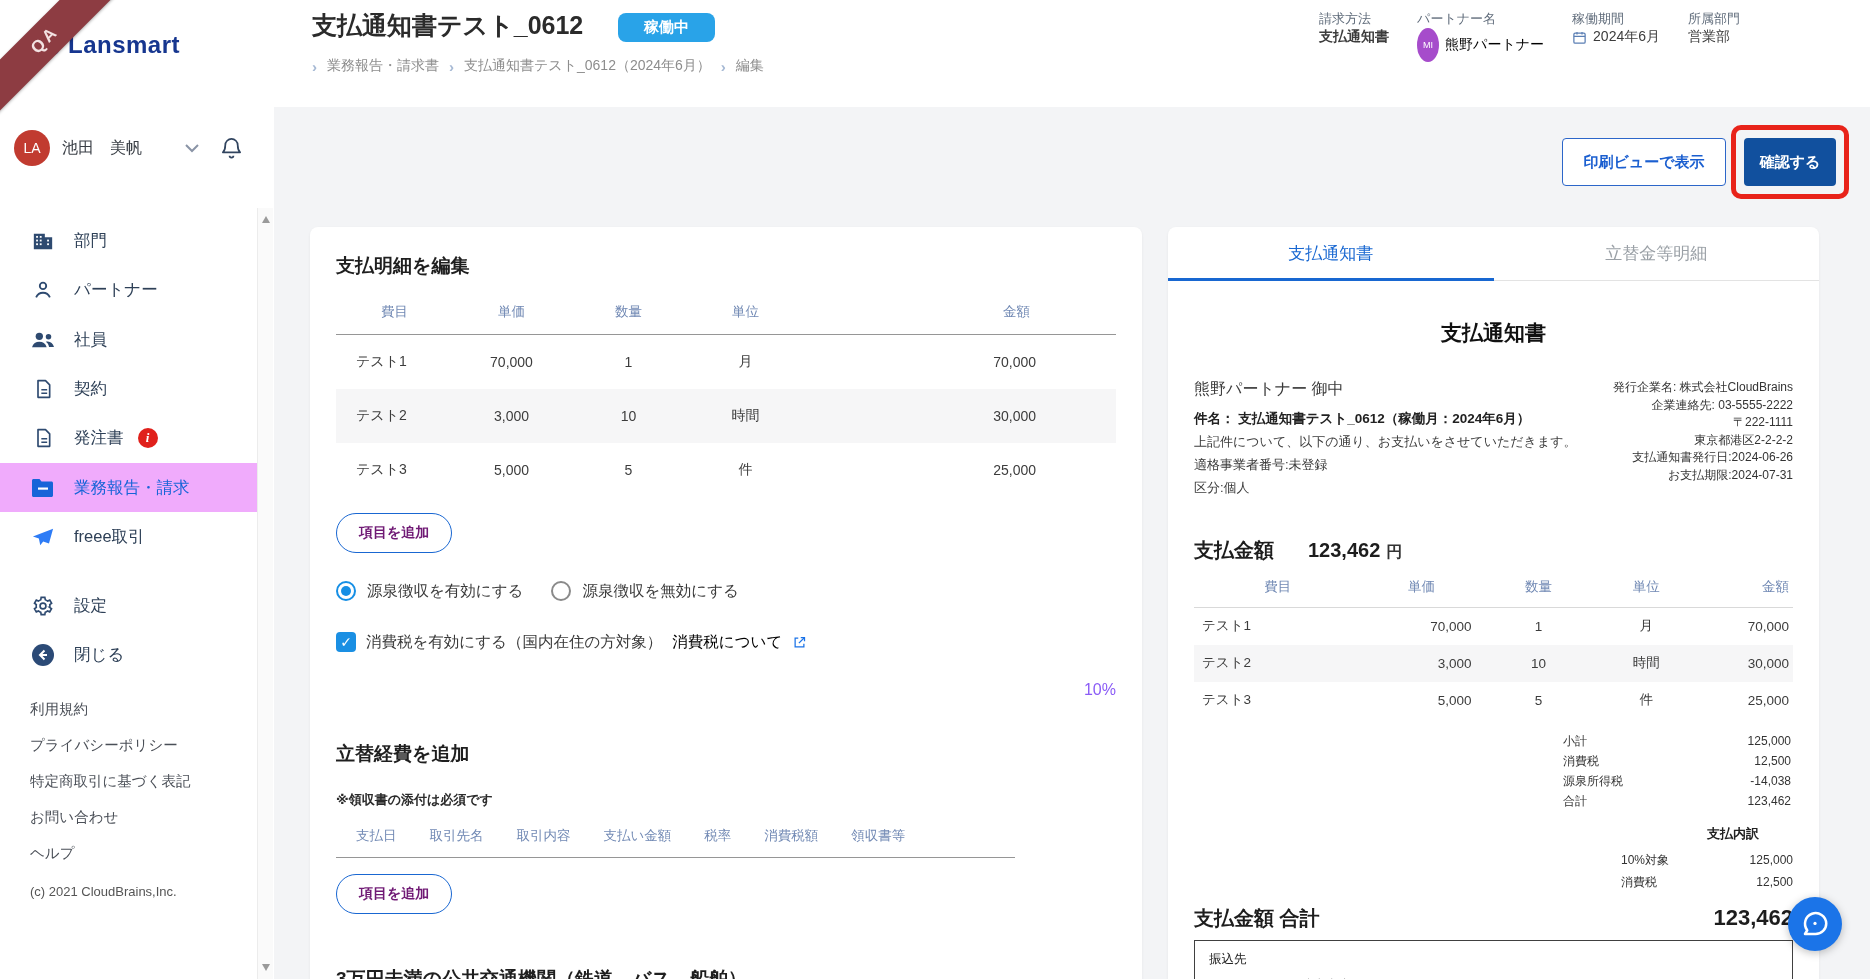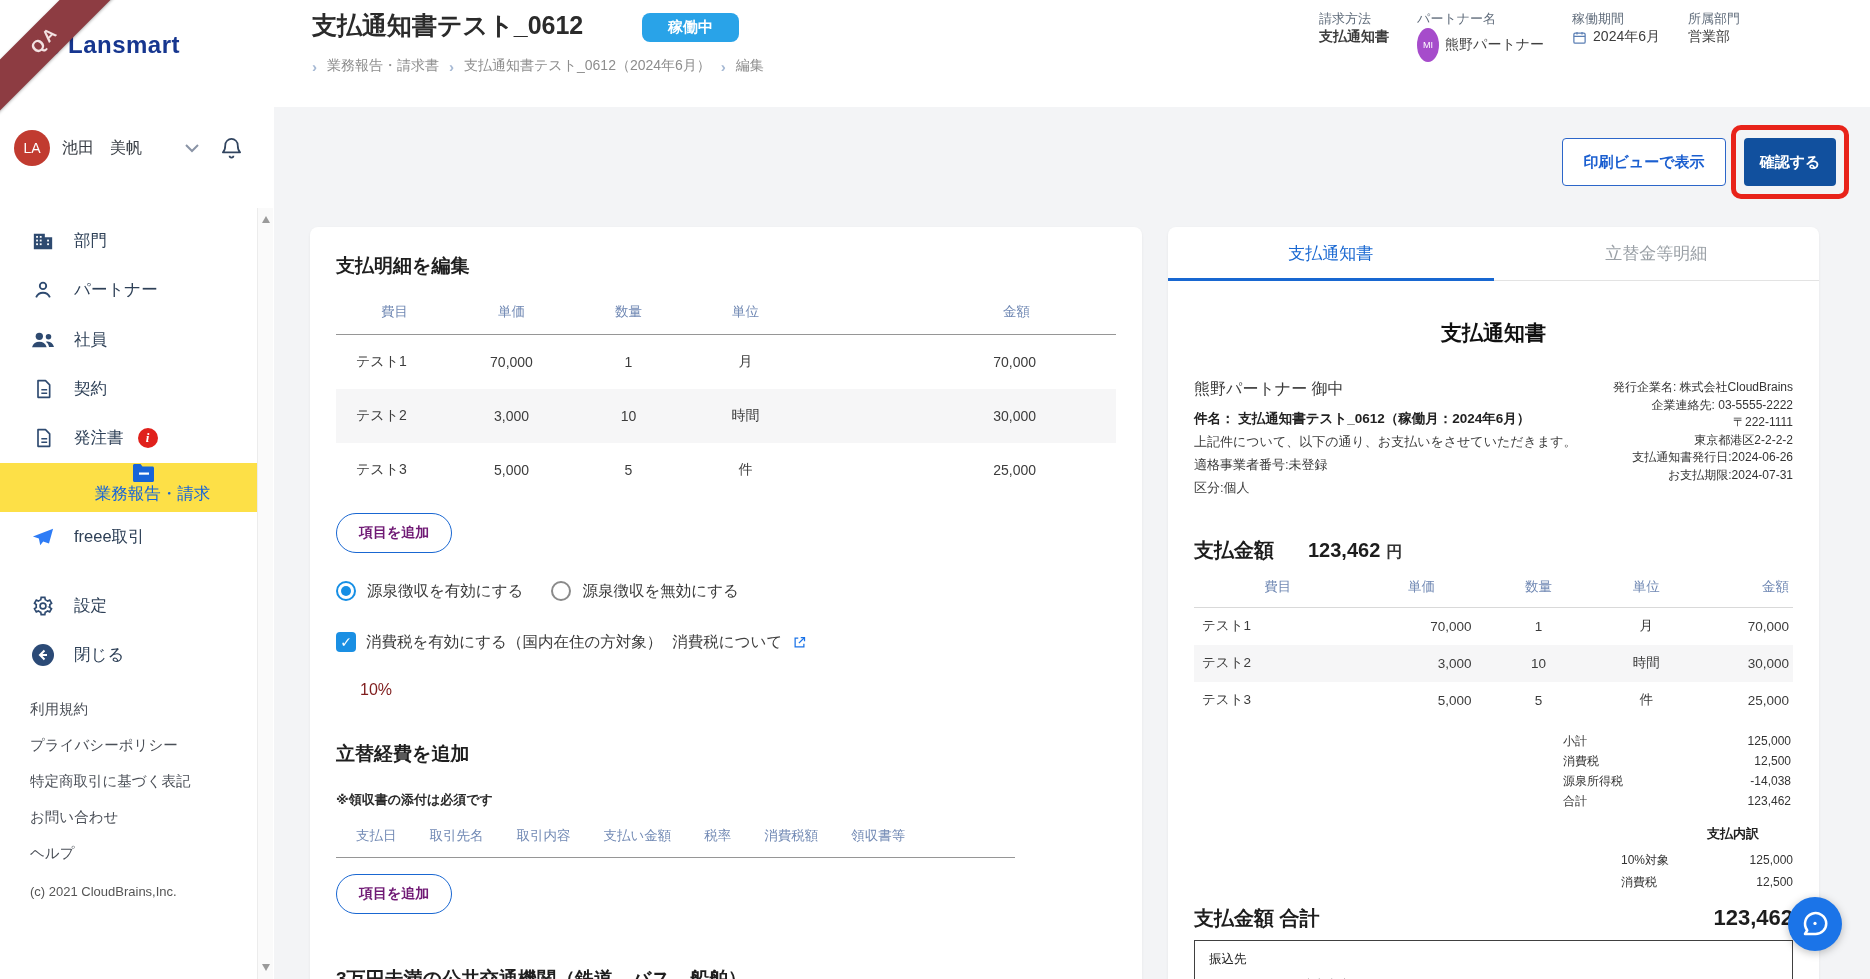--- a/index.html
+++ b/index.html
@@ -27,53 +27,53 @@
     display:flex; align-items:center; justify-content:center; font-size:14px; }
   #user-name { margin-left:12px; font-size:16px; color:#3a3f46; }
   #user-chevron { margin-left:42px; cursor:pointer; display:flex; }
   #bell { margin-left:20px; cursor:pointer; display:flex; }
 
   
   .nav-item { left:0; width:257px; height:49px; display:flex; align-items:center;
     padding-left:30px; cursor:pointer; }
   .nav-item .nico { width:26px; display:flex; justify-content:center; }
   .nav-item .nlabel { margin-left:18px; font-size:16.5px; font-weight:500; color:#2e4057; }
-  .nav-item.active { background:#fde047;flex-direction:column; }
+  .nav-item.active { background:#f0abfc; }
   .nav-item.active .nlabel { color:#1764d8; }
   .nav-badge { margin-left:14px; width:20px; height:20px; border-radius:50%; background:#e0201b;
     color:#fff; font-size:13px; font-weight:bold; font-style:italic;
     display:flex; align-items:center; justify-content:center; font-family:"Liberation Serif",serif; }
 
   .side-link { left:30px; font-size:14.5px; color:#4a4f57; cursor:pointer; }
   #copyright { left:30px; top:884px; font-size:13px; color:#555; }
 
   
   #side-scroll { left:257px; top:208px; width:16px; height:771px; background:#fafafa;
     border-left:1px solid #ececec; }
   .scroll-arrow { position:absolute; left:4px; width:0; height:0;
     border-left:4.5px solid transparent; border-right:4.5px solid transparent; cursor:pointer; }
   #scroll-up { top:8px; border-bottom:7px solid #9a9a9a; }
   #scroll-down { bottom:8px; border-top:7px solid #9a9a9a; }
 
   
   #page-title { left:312px; top:9px; font-size:25px; font-weight:bold; color:#2b2b2b; }
-  #status-badge { left:642px; top:13px; background:#29a3e8; color:#fff; font-size:15px;
+  #status-badge { left:618px; top:13px; background:#29a3e8; color:#fff; font-size:15px;
     font-weight:bold; padding:5px 26px; border-radius:8px; }
   #breadcrumb { left:312px; top:57px; display:flex; align-items:center; gap:10px;
     font-size:14px; color:#8d8d8d; }
   .crumb-chev { color:#a6b9d4; font-size:15px; font-weight:bold; }
   .crumb { cursor:pointer; }
 
   #header-meta { right:130px; top:10px; display:flex; gap:28px; }
   .meta-col { display:flex; flex-direction:column; }
   .meta-label { font-size:13px; color:#5f6b7a; }
   .meta-value { display:flex; align-items:center; gap:6px; font-size:14px; color:#3c3c3c; }
   .avatar-sm { width:22px; height:34px; border-radius:50%; background:#a64ccb; color:#fff;
     font-size:9px; display:flex; align-items:center; justify-content:center; }
-  .link-blue { color:#404040; cursor:pointer; }
+  .link-blue { color:#000000; cursor:pointer; }
 
   
   #print-view-btn { left:1562px; top:138px; width:164px; height:48px; background:#fff;
     border:1px solid #2c66c9; border-radius:4px; color:#1b5fd0; font-size:15px; font-weight:bold;
     display:flex; align-items:center; justify-content:center; cursor:pointer; }
   #confirm-btn { left:1744px; top:138px; width:92px; height:48px; background:#11509e;
     border-radius:4px; color:#fff; font-size:15px; font-weight:bold;
     display:flex; align-items:center; justify-content:center; cursor:pointer; }
   #confirm-highlight { left:1731px; top:125px; width:118px; height:74px;
     border:5px solid #e8231a; border-radius:10px; z-index:10; pointer-events:none; }
@@ -106,21 +106,21 @@
   .radio-opt { display:flex; align-items:center; gap:11px; cursor:pointer; }
   .radio { width:20px; height:20px; border-radius:50%; border:2px solid #8a8a8a; position:relative; }
   .radio.checked { border-color:#168fe5; }
   .radio.checked::after { content:""; position:absolute; left:3px; top:3px; width:10px; height:10px;
     border-radius:50%; background:#168fe5; }
 
   .check-row { margin-top:30px; display:flex; align-items:center; gap:10px;
     font-size:15.5px; color:#3a3a3a; }
   .checkbox { width:20px; height:20px; border-radius:4px; background:#1a8fe3; color:#fff;
     display:flex; align-items:center; justify-content:center; font-size:14px; cursor:pointer; }
-  #tax-rate { margin:28px 0 12px 24px; font-size:16px; color:#7f1d1d; }
+  #tax-rate { margin:28px 0 12px 24px; font-size:16px; color:#8b5cf6;text-align:right; }
 
   #expense-title { margin-top:42px; }
   #expense-note { margin-top:12px; font-size:13px; font-weight:bold; color:#2b2b2b; }
   #expense-headers { margin-top:18px; width:679px; display:flex; gap:33px; padding:0 0 12px 20px;
     border-bottom:1px solid #969696; font-size:13.5px; color:#7189b4; }
   #transport-title { margin-top:52px; }
 
   
   #tab-bar { display:flex; height:54px; border-bottom:1px solid #e3e3e3; }
   .tab { width:50%; display:flex; align-items:center; justify-content:center; font-size:17px;

